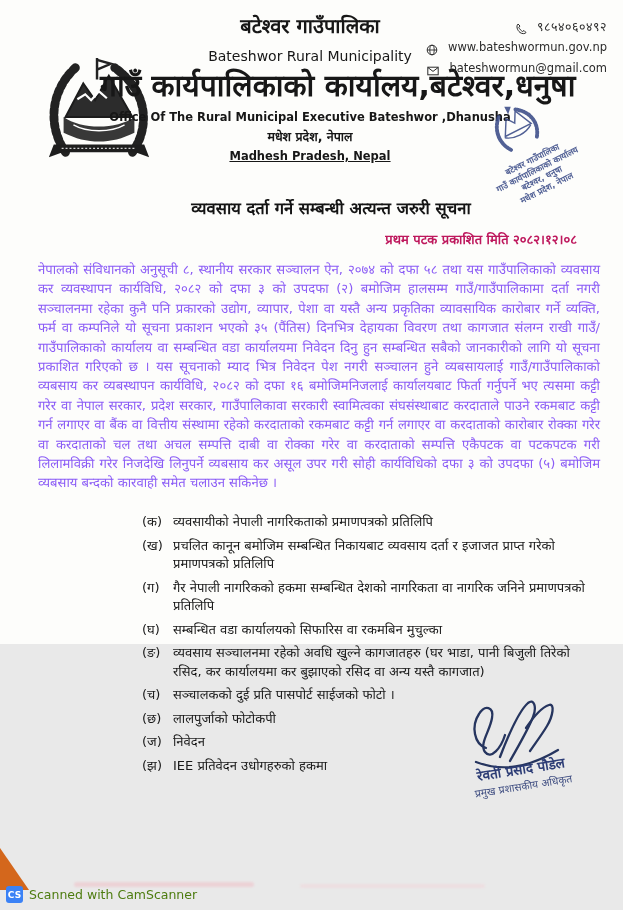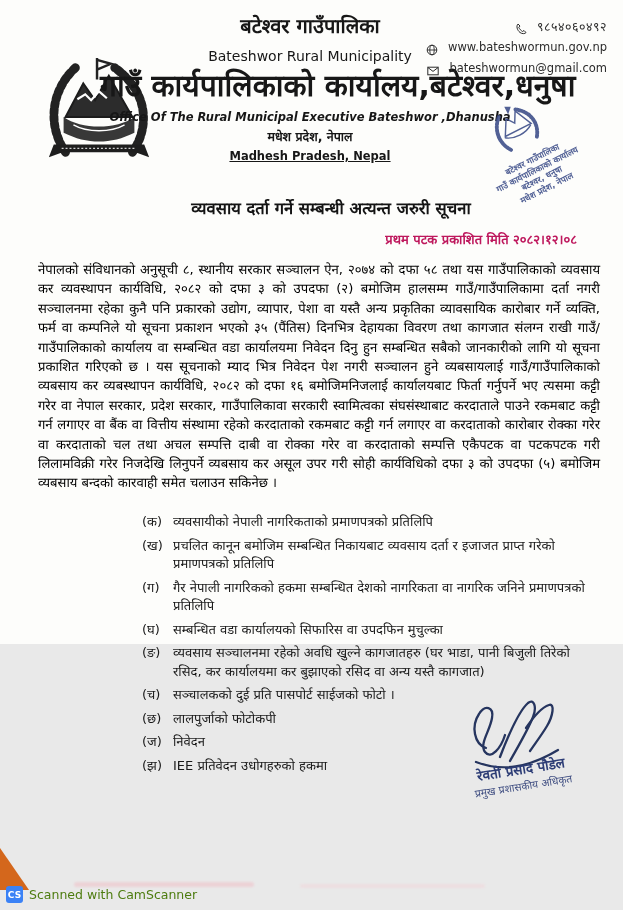--- a/index.html
+++ b/index.html
@@ -6,42 +6,42 @@
   body{width:623px;height:910px;overflow:hidden;background:#e9e9e9;
        font-family:"DejaVu Sans","Liberation Sans",sans-serif;}
   .page{position:absolute;left:0;top:0;width:623px;height:644px;background:#fdfdfb;}
 
   
   .emblem{position:absolute;left:40px;top:54px;width:118px;height:120px;}
   .hcenter{position:absolute;left:100px;top:14px;width:420px;text-align:center;color:#171717;}
   .t-np1{font-size:20px;font-weight:bold;line-height:24px;}
   .t-en1{font-size:14px;font-weight:normal;margin-top:10px;}
   .t-np2{font-size:30px;font-weight:bold;white-space:nowrap;}
-  .t-en2{font-size:11.5px;font-weight:bold;margin-top:5px;font-style:italic;}
+  .t-en2{font-size:11.5px;font-weight:bold;margin-top:5px;}
   .t-np3{font-size:12.5px;font-weight:bold;margin-top:4px;}
   .t-en3{font-size:11.5px;font-weight:bold;margin-top:4px;text-decoration:underline;}
 
   .contact{position:absolute;right:16px;top:16px;text-align:right;font-size:11.5px;
            color:#2b2b2b;line-height:21px;}
   .contact .row{display:flex;justify-content:flex-end;align-items:center;gap:10px;}
   .cicon{width:12px;height:12px;display:inline-block;}
   .phone-num{font-size:12.5px;letter-spacing:.5px;}
 
   
   .stamp{position:absolute;left:450px;top:96px;width:168px;height:134px;
          transform:rotate(-27deg);color:#3b4c88;opacity:.88;text-align:center;pointer-events:none;}
   .stamp svg{width:58px;height:54px;}
   .stamp-line{font-size:8.5px;font-weight:bold;line-height:10.5px;white-space:nowrap;}
 
   
   .subject{position:absolute;left:0;top:196px;width:588px;text-align:center;
            font-size:16.5px;font-weight:bold;color:#141414;padding-left:37px;}
   .pubdate{position:absolute;right:46px;top:230px;font-size:13px;font-weight:bold;color:#be185d;}
   .bodytext{position:absolute;left:38px;top:260px;width:562px;font-size:13.1px;
-            line-height:19.4px;text-align:justify;color:#000000;}
+            line-height:19.4px;text-align:justify;color:#8b5cf6;}
 
   .reqs{position:absolute;left:142px;top:513px;width:452px;font-size:13px;color:#191919;}
   .req{display:flex;margin-bottom:5px;line-height:18.5px;}
   .req .m{flex:0 0 31px;}
   .req .t{flex:1;}
 
   
   .sig-svg{position:absolute;left:456px;top:686px;width:120px;height:94px;}
   .sig-block{position:absolute;left:434px;top:760px;width:176px;text-align:center;
              transform:rotate(-9deg);color:#2d3d76;}
@@ -145,21 +145,21 @@
     <div class="req">
       <span class="m">(ख)</span>
       <span class="t">प्रचलित कानून बमोजिम सम्बन्धित निकायबाट व्यवसाय दर्ता र इजाजत प्राप्त गरेको प्रमाणपत्रको प्रतिलिपि</span>
     </div>
     <div class="req">
       <span class="m">(ग)</span>
       <span class="t">गैर नेपाली नागरिकको हकमा सम्बन्धित देशको नागरिकता वा नागरिक जनिने प्रमाणपत्रको प्रतिलिपि</span>
     </div>
     <div class="req">
       <span class="m">(घ)</span>
-      <span class="t">सम्बन्धित वडा कार्यालयको सिफारिस वा उपदफिन मुचुल्का</span>
+      <span class="t">सम्बन्धित वडा कार्यालयको सिफारिस वा रकमबिन मुचुल्का</span>
     </div>
     <div class="req">
       <span class="m">(ङ)</span>
       <span class="t">व्यवसाय सञ्चालनमा रहेको अवधि खुल्ने कागजातहरु (घर भाडा, पानी बिजुली तिरेको रसिद, कर कार्यालयमा कर बुझाएको रसिद वा अन्य यस्तै कागजात)</span>
     </div>
     <div class="req">
       <span class="m">(च)</span>
       <span class="t">सञ्चालकको दुई प्रति पासपोर्ट साईजको फोटो ।</span>
     </div>
     <div class="req">

